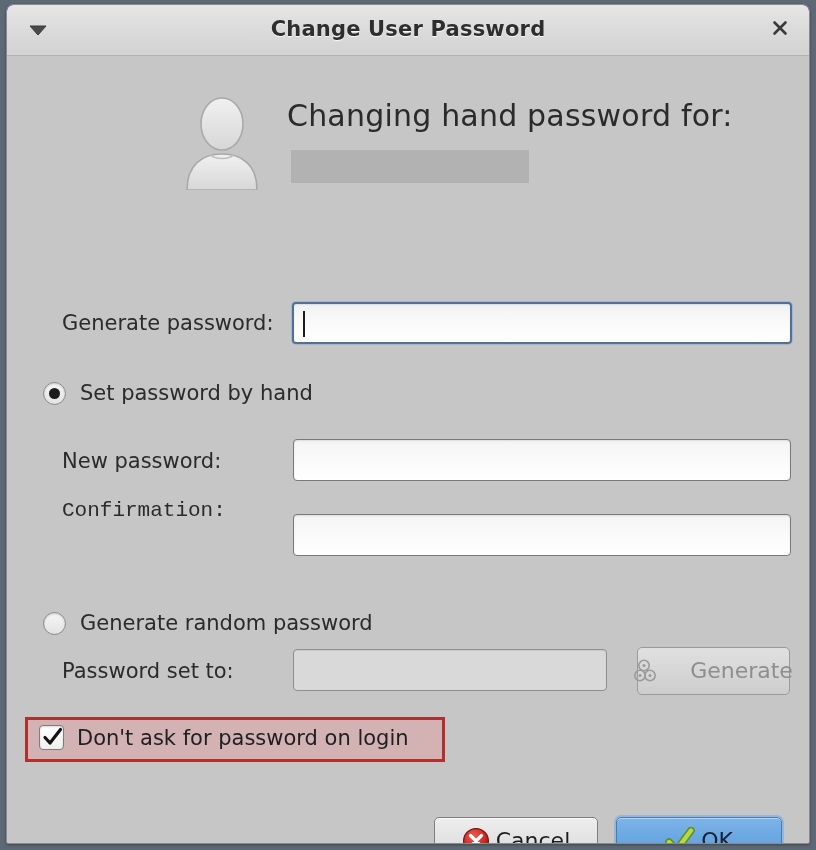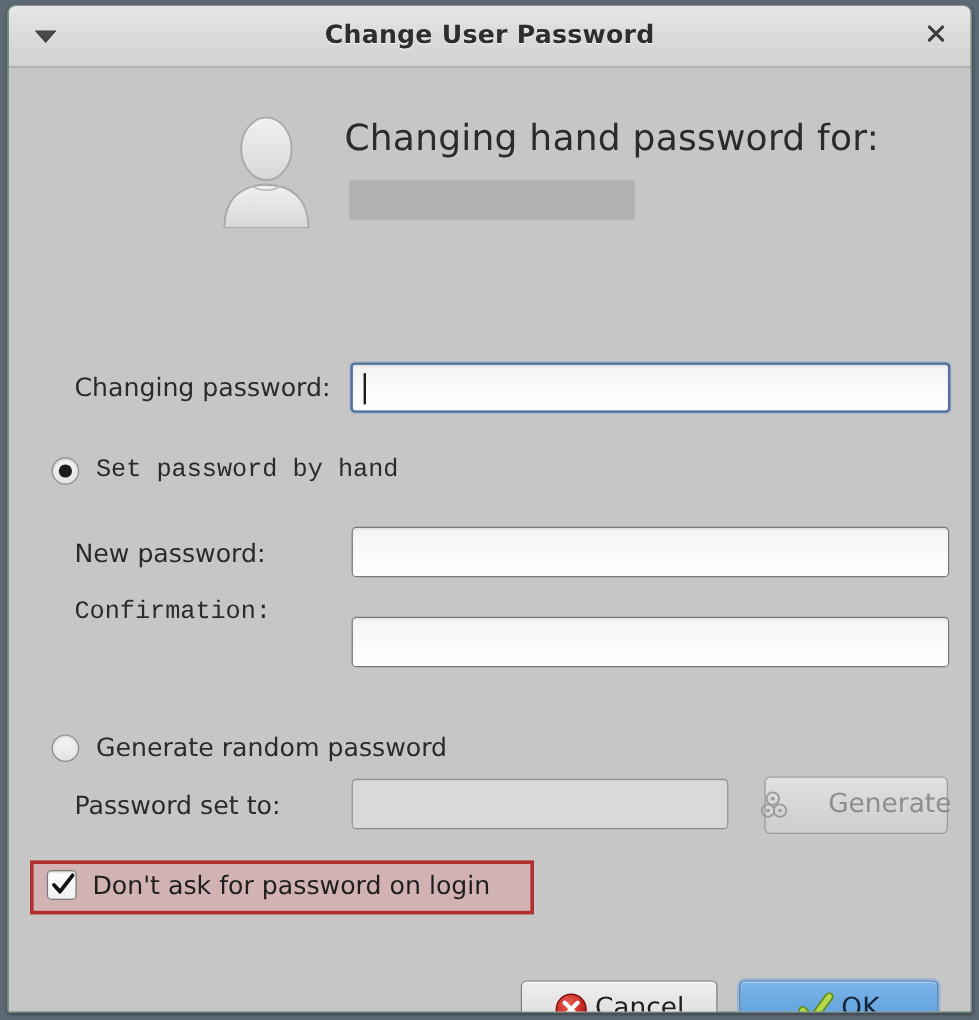--- a/index.html
+++ b/index.html
@@ -14,21 +14,21 @@
     font-family: "DejaVu Sans", "Liberation Sans", sans-serif;
   }
 
   
   .window {
     position: absolute;
     left: 6px;
     top: 4px;
     width: 804px;
     height: 840px;
-    background: #15803d;
+    background: #6d28d9;
     border: 1px solid #8a8a8a;
     border-radius: 7px 7px 2px 2px;
     box-sizing: border-box;
     box-shadow: 0 1px 3px rgba(0,0,0,.35);
     overflow: hidden;
   }
 
   .titlebar {
     position: relative;
     height: 50px;
@@ -275,26 +275,26 @@
           </defs>
           <ellipse cx="43" cy="30" rx="21" ry="26" fill="url(#avgrad)" stroke="#a9a9a9" stroke-width="1.6"></ellipse>
           <path d="M8 96 C8 71 23 60 43 60 C63 60 78 71 78 96 Z" fill="url(#avgrad)" stroke="#a9a9a9" stroke-width="1.6"></path>
           <path d="M31 60 C35 66 51 66 55 60" fill="none" stroke="#bdbdbd" stroke-width="1.4"></path>
         </svg>
       </div>
       <div class="header-title">Changing hand password for:</div>
       <div class="user-redaction"></div>
     </div>
 
-    <div class="row-label" style="left:55px; top:255px;">Changing password:</div>
+    <div class="row-label" style="left:55px; top:255px;">Generate password:</div>
     <div class="field focused" style="left:285px; top:246px; width:500px;">
       <div class="caret"></div>
     </div>
 
-    <div class="radio-row" style="left:36px; top:325px;font-family:Liberation Mono, monospace;">
+    <div class="radio-row" style="left:36px; top:325px;">
       <span class="radio checked"></span>
       <span class="radio-label">Set password by hand</span>
     </div>
 
     <div class="row-label" style="left:55px; top:393px;">New password:</div>
     <div class="field" style="left:286px; top:383px; width:498px;"></div>
 
     <div class="row-label" style="left:55px; top:443px;font-family:Liberation Mono, monospace;">Confirmation:</div>
     <div class="field" style="left:286px; top:458px; width:498px;"></div>
 

